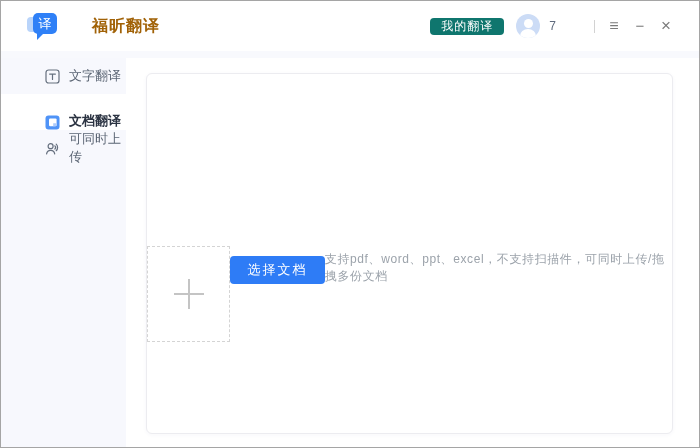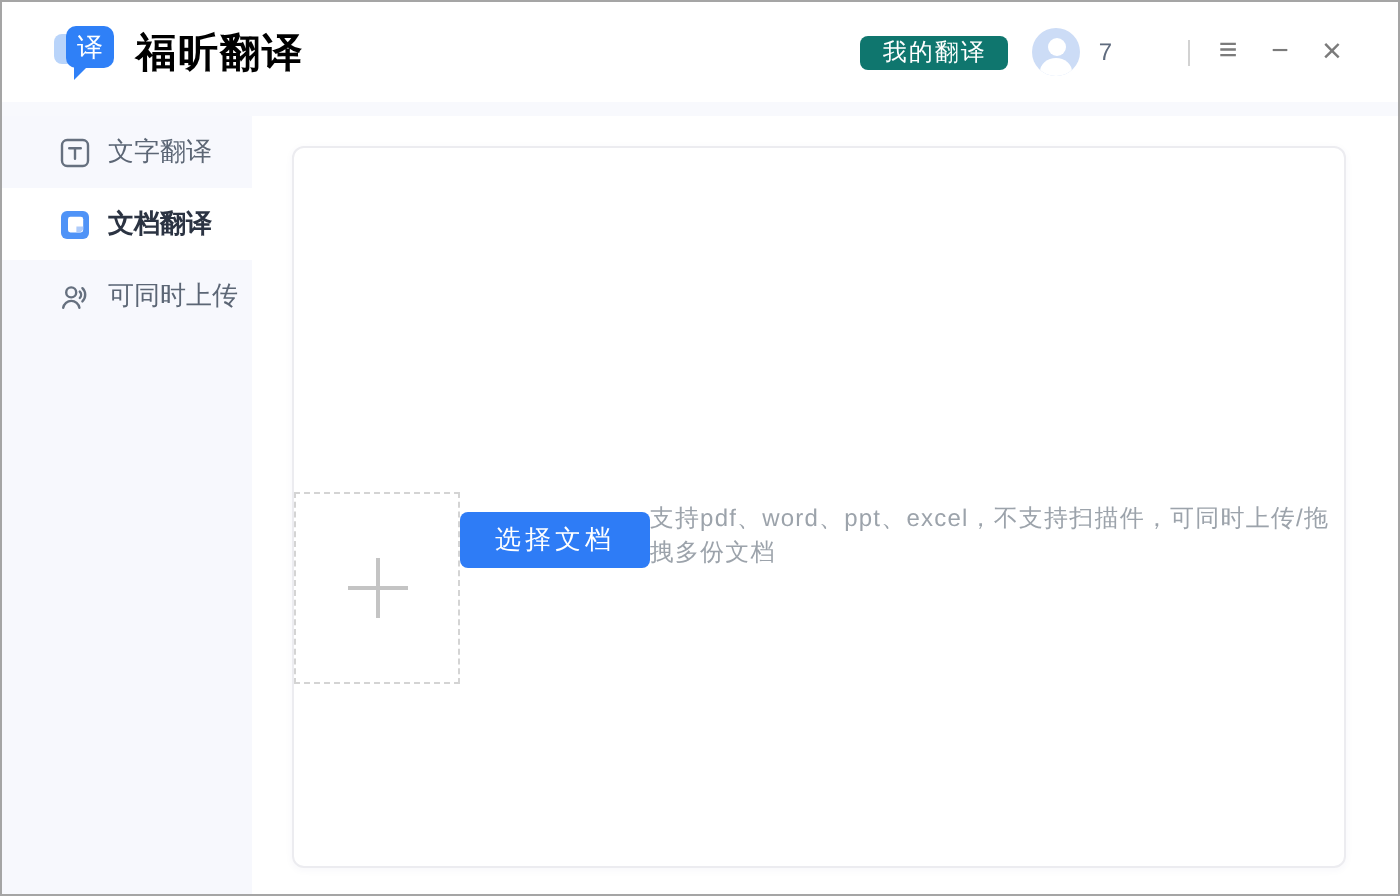--- a/index.html
+++ b/index.html
@@ -18,21 +18,21 @@
     padding:0 20px 0 26px;
   }
   .logo{ width:31px; height:30px; position:relative; margin-right:10px; flex:none; }
   .logo-back{ position:absolute; left:0; top:6px; width:16px; height:15px;
     background:#b9d4fa; border-radius:4px; }
   .logo-front{ position:absolute; left:6px; top:2px; width:24px; height:21px;
     background:#2f80f7; border-radius:5px; color:#fff; font-size:13px;
     display:flex; align-items:center; justify-content:center; }
   .logo-tail{ position:absolute; left:10px; top:22px; width:0; height:0;
     border-top:7px solid #2f80f7; border-right:7px solid transparent; }
-  .app-title{ font-size:20px; font-weight:700; color:#000000; letter-spacing:1px; }
+  .app-title{ font-size:16px; font-weight:700; color:#a16207; letter-spacing:1px;margin-left:24px; }
 
   .tb-spacer{ flex:1; }
   .mytrans-btn{
     background:#0f766e; color:#fff; border:none; border-radius:4px;
     font-size:12px; padding:0 11px; cursor:pointer;
     font-family:inherit; letter-spacing:1px;
   }
   .avatar{ width:24px; height:24px; border-radius:50%; background:#ccdcf6;
     margin-left:12px; position:relative; overflow:hidden; flex:none; cursor:pointer; }
   .avatar .head{ position:absolute; left:7.5px; top:4.5px; width:9px; height:9px;
@@ -46,23 +46,23 @@
     cursor:pointer; line-height:26px; user-select:none; }
   .win-btn.menu{ font-size:16px; }
   .win-btn.close{ font-size:17px; }
 
   
   .body{ display:flex; height:396px; border-top:7px solid #f8f9fd; }
 
   .sidebar{ width:125px; background:#f7f8fd; flex:none; }
   .side-item{
     height:36px; display:flex; align-items:center; gap:9px;
-    padding-left:29px; font-size:13px; color:#5c6675; cursor:pointer;
+    padding-left:44px; font-size:13px; color:#5c6675; cursor:pointer;
   }
-  .side-item.active{ background:#fff; color:#2b3342; font-weight:700; }
+  .side-item.active{ background:#fff; color:#2b3342; font-weight:700;align-items:flex-end; }
   .side-icon{ width:15px; height:15px; flex:none; display:flex; }
 
   .main{ flex:1; background:#fff; position:relative; }
   .card{
     position:absolute; left:20px; right:26px; top:15px; bottom:13px;
     background:#fff; border:1px solid #ececf0; border-radius:6px;
     box-shadow:0 1px 4px rgba(40,60,120,0.04);
     display:flex; flex-direction:row; align-items:center;
   }
   .dropzone{

